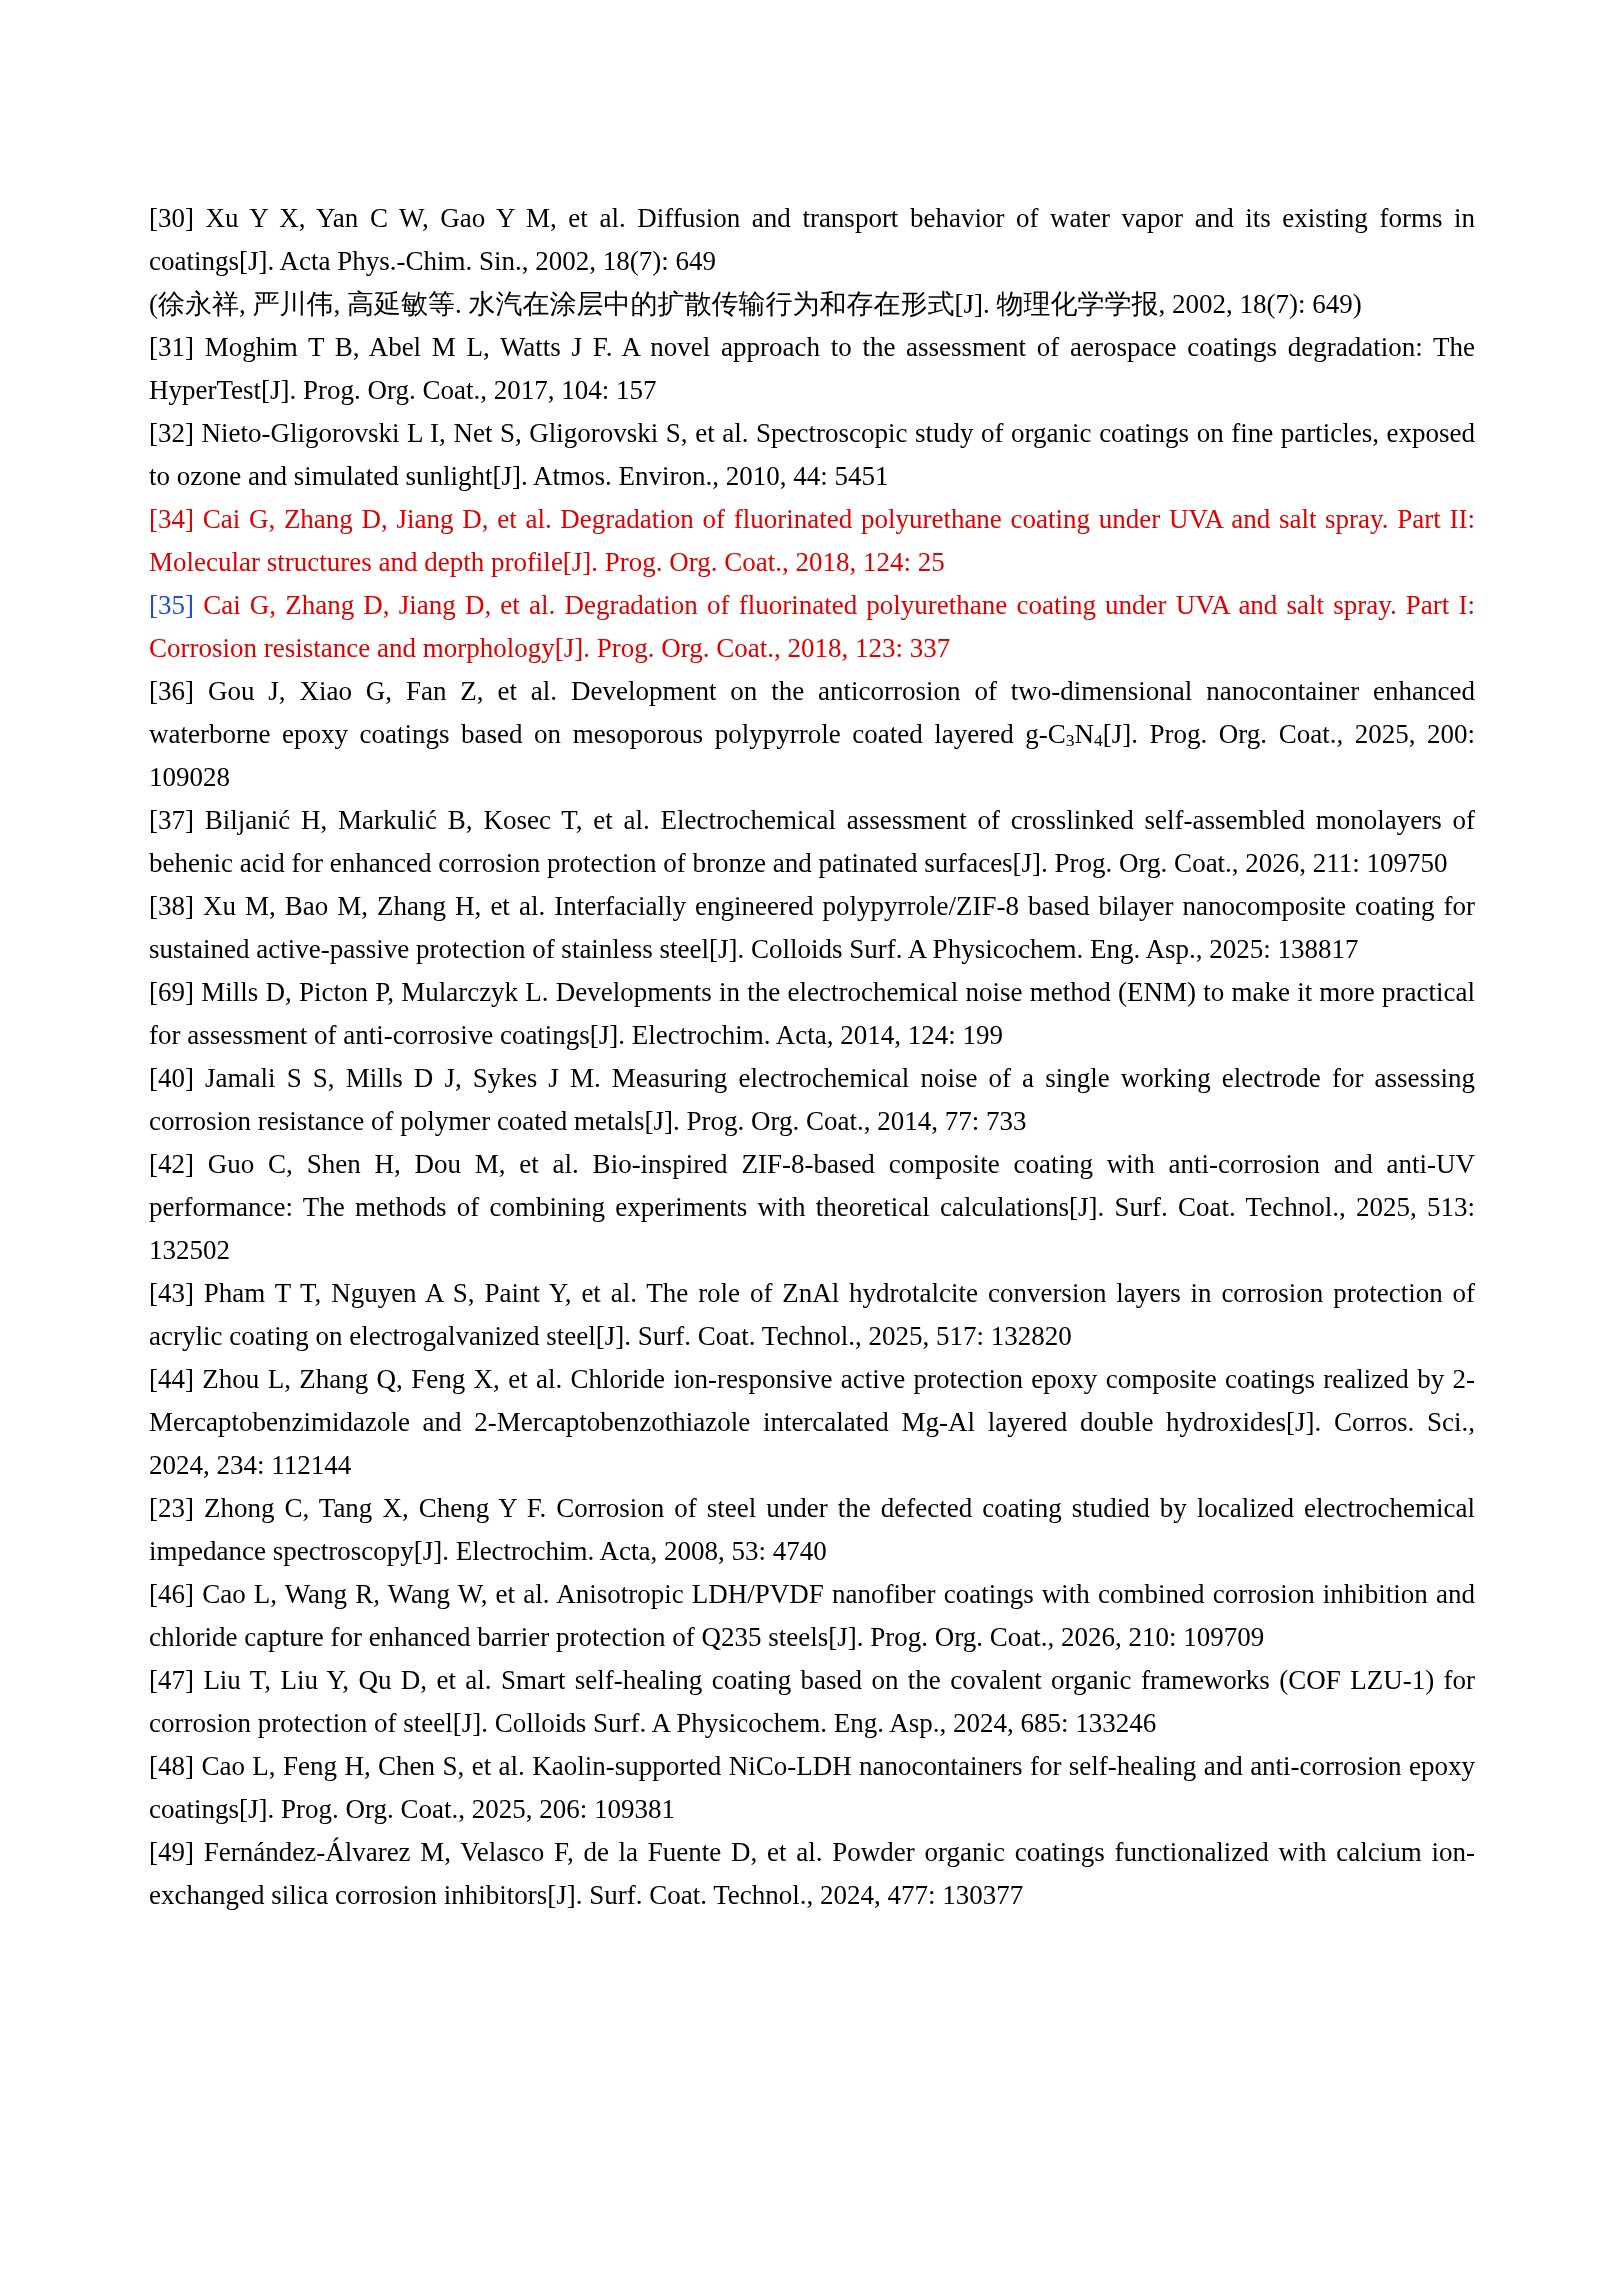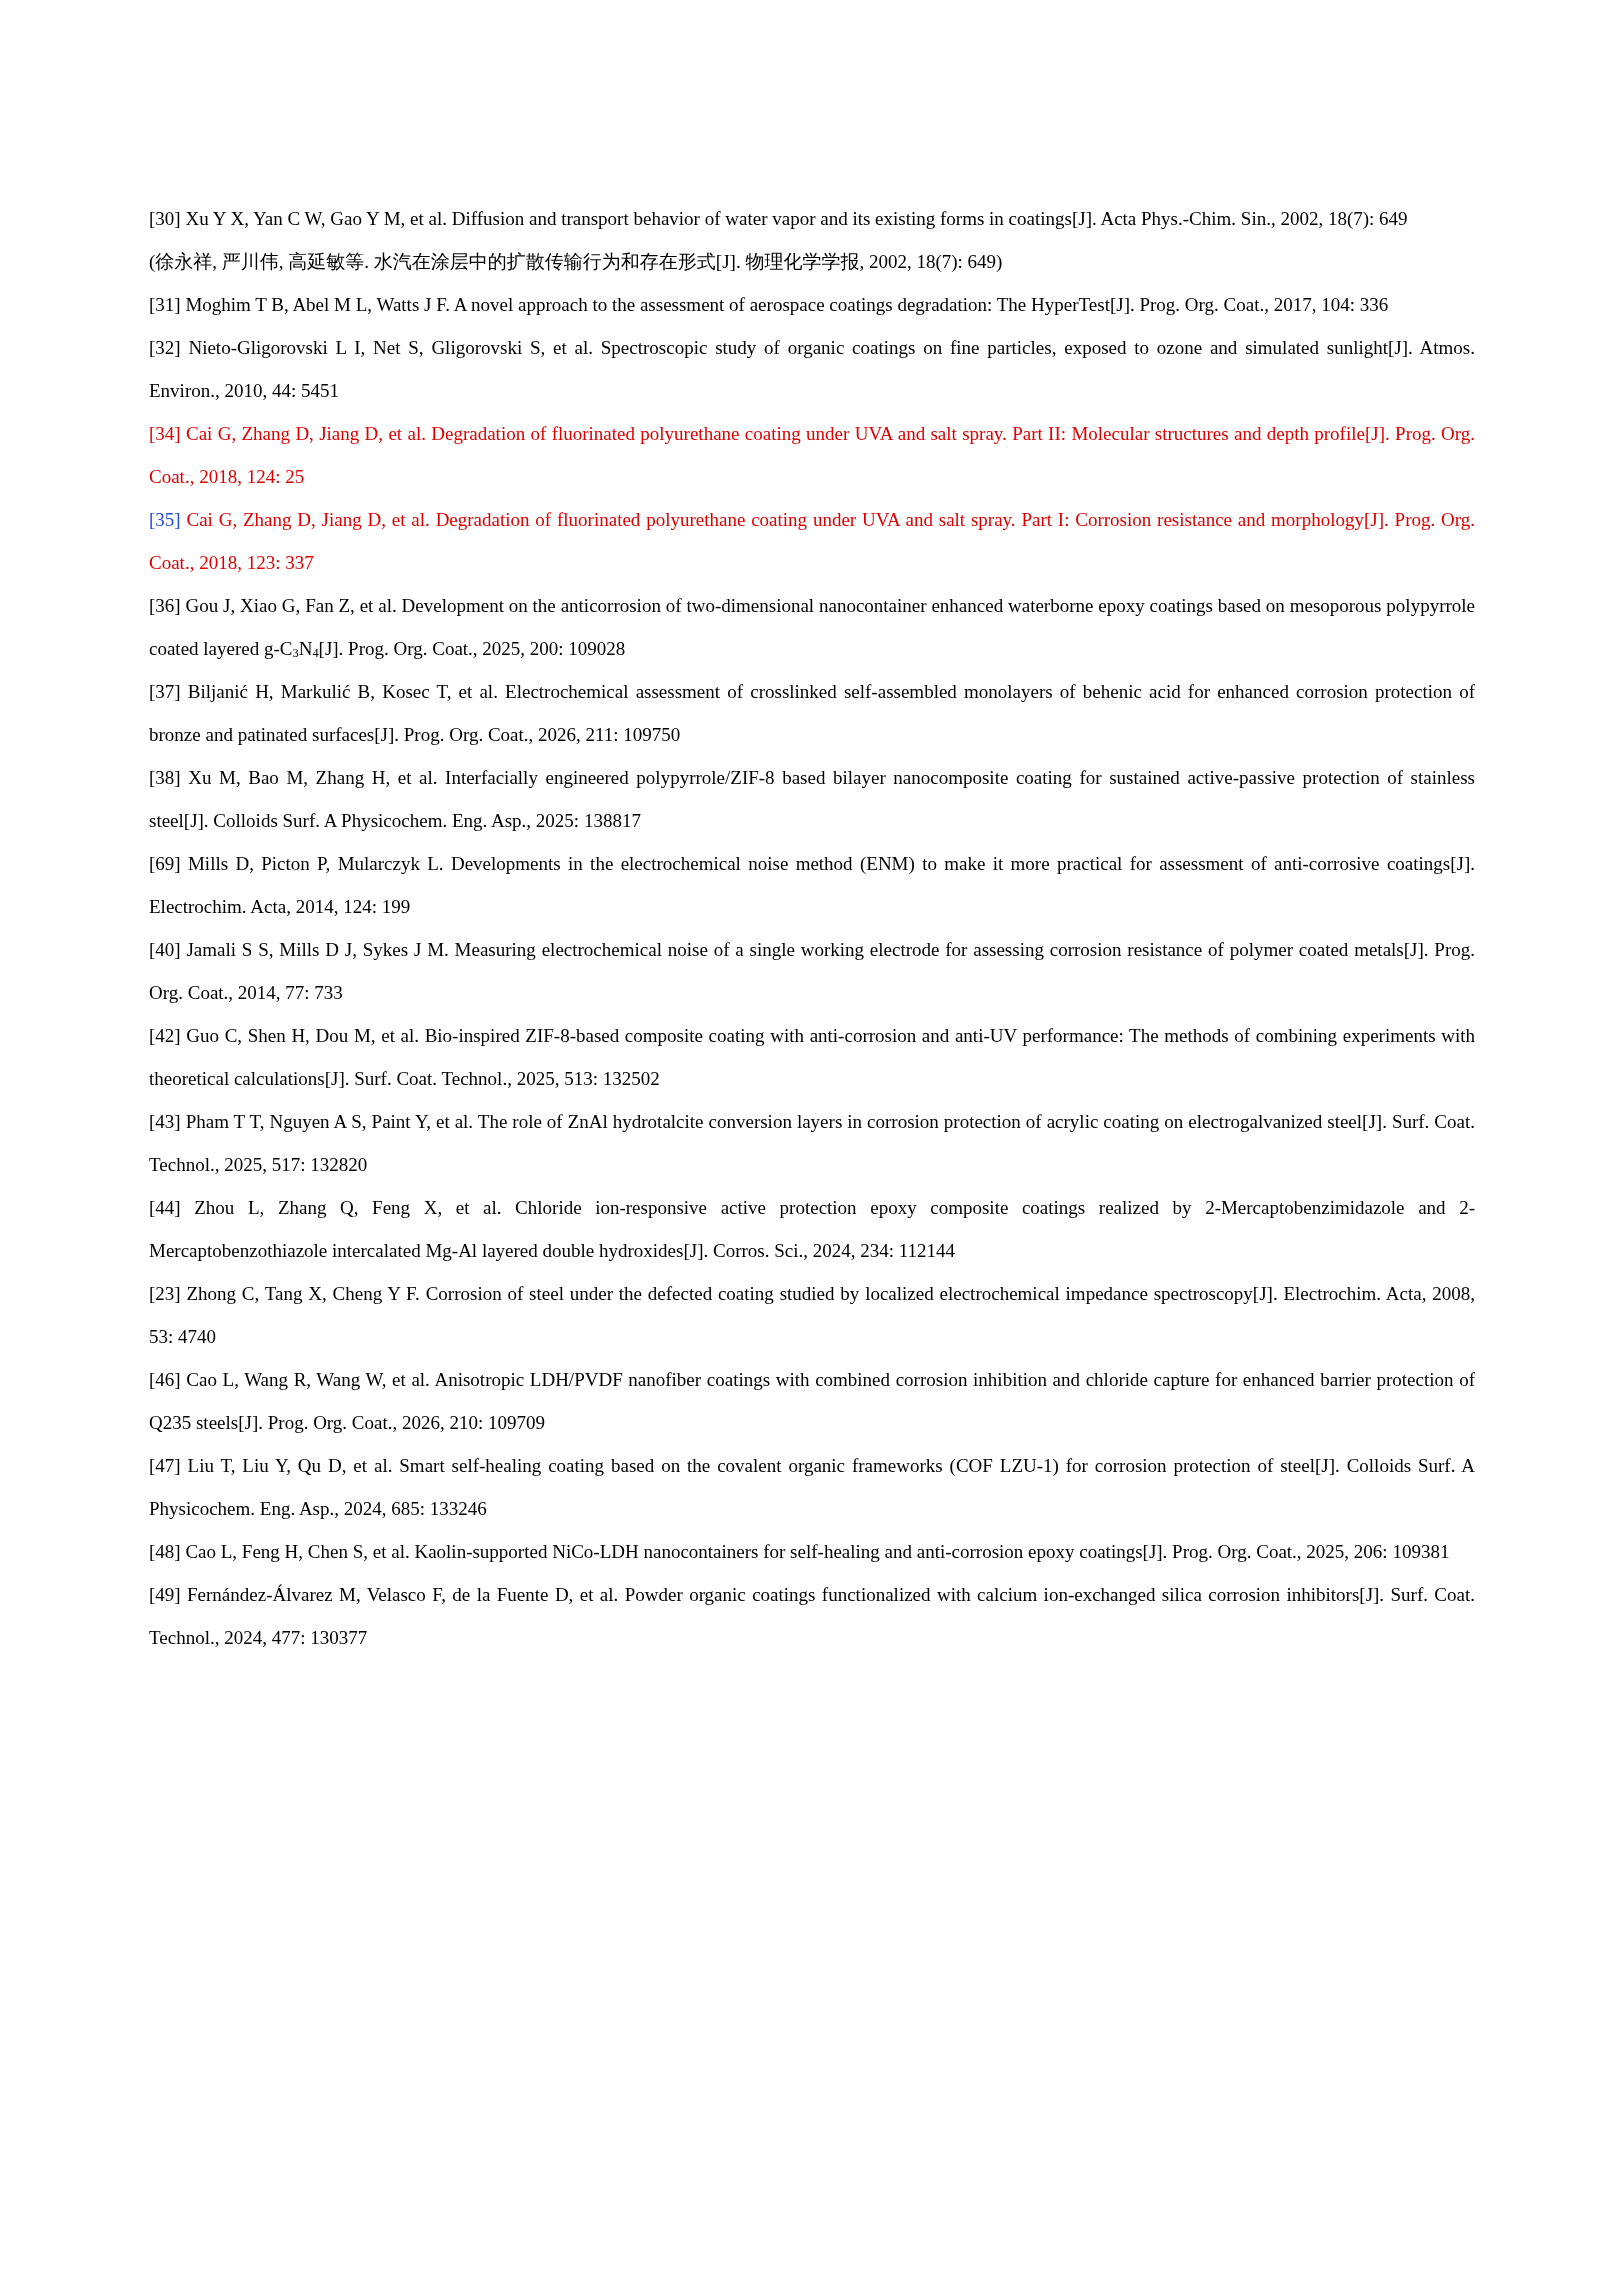--- a/index.html
+++ b/index.html
@@ -8,21 +8,21 @@
     background: #ffffff;
   }
   .page {
     position: relative;
     width: 1621px;
     height: 2293px;
     background: #ffffff;
     box-sizing: border-box;
     padding: 197px 146px 0 149px;
     font-family: "Liberation Serif", "DejaVu Serif", serif;
-    font-size: 19px;
+    font-size: 27px;
     line-height: 43px;
     color: #000000;
     overflow: hidden;
   }
   .reference {
     margin: 0;
     padding: 0;
     text-align: justify;
   }
   .reference.red { color: var(--highlight, #e00000); }
@@ -33,21 +33,21 @@
     line-height: 0;
     vertical-align: -0.18em;
   }
 </style>
 </head>
 <body>
 
 <div class="page">
   <div>
       <p class="reference"><span class="ref-num">[30]</span><span> Xu Y X, Yan C W, Gao Y M, et al. Diffusion and transport behavior of water vapor and its existing forms in coatings[J]. Acta Phys.-Chim. Sin., 2002, 18(7): 649</span><br><span>(徐永祥, 严川伟, 高延敏等. 水汽在涂层中的扩散传输行为和存在形式[J]. 物理化学学报, 2002, 18(7): 649)</span></p>
-      <p class="reference"><span class="ref-num">[31]</span><span> Moghim T B, Abel M L, Watts J F. A novel approach to the assessment of aerospace coatings degradation: The HyperTest[J]. Prog. Org. Coat., 2017, 104: 336</span></p>
+      <p class="reference"><span class="ref-num">[31]</span><span> Moghim T B, Abel M L, Watts J F. A novel approach to the assessment of aerospace coatings degradation: The HyperTest[J]. Prog. Org. Coat., 2017, 104: 157</span></p>
       <p class="reference"><span class="ref-num">[32]</span><span> Nieto-Gligorovski L I, Net S, Gligorovski S, et al. Spectroscopic study of organic coatings on fine particles, exposed to ozone and simulated sunlight[J]. Atmos. Environ., 2010, 44: 5451</span></p>
       <p class="reference red"><span class="ref-num">[34]</span><span> Cai G, Zhang D, Jiang D, et al. Degradation of fluorinated polyurethane coating under UVA and salt spray. Part II: Molecular structures and depth profile[J]. Prog. Org. Coat., 2018, 124: 25</span></p>
       <p class="reference red"><span class="ref-num black-num">[35]</span><span> Cai G, Zhang D, Jiang D, et al. Degradation of fluorinated polyurethane coating under UVA and salt spray. Part I: Corrosion resistance and morphology[J]. Prog. Org. Coat., 2018, 123: 337</span></p>
       <p class="reference"><span class="ref-num">[36]</span><span> Gou J, Xiao G, Fan Z, et al. Development on the anticorrosion of two-dimensional nanocontainer enhanced waterborne epoxy coatings based on mesoporous polypyrrole coated layered g-C</span><sub>3</sub><span>N</span><sub>4</sub><span>[J]. Prog. Org. Coat., 2025, 200: 109028</span></p>
       <p class="reference"><span class="ref-num">[37]</span><span> Biljanić H, Markulić B, Kosec T, et al. Electrochemical assessment of crosslinked self-assembled monolayers of behenic acid for enhanced corrosion protection of bronze and patinated surfaces[J]. Prog. Org. Coat., 2026, 211: 109750</span></p>
       <p class="reference"><span class="ref-num">[38]</span><span> Xu M, Bao M, Zhang H, et al. Interfacially engineered polypyrrole/ZIF-8 based bilayer nanocomposite coating for sustained active-passive protection of stainless steel[J]. Colloids Surf. A Physicochem. Eng. Asp., 2025: 138817</span></p>
       <p class="reference"><span class="ref-num">[69]</span><span> Mills D, Picton P, Mularczyk L. Developments in the electrochemical noise method (ENM) to make it more practical for assessment of anti-corrosive coatings[J]. Electrochim. Acta, 2014, 124: 199</span></p>
       <p class="reference"><span class="ref-num">[40]</span><span> Jamali S S, Mills D J, Sykes J M. Measuring electrochemical noise of a single working electrode for assessing corrosion resistance of polymer coated metals[J]. Prog. Org. Coat., 2014, 77: 733</span></p>
       <p class="reference"><span class="ref-num">[42]</span><span> Guo C, Shen H, Dou M, et al. Bio-inspired ZIF-8-based composite coating with anti-corrosion and anti-UV performance: The methods of combining experiments with theoretical calculations[J]. Surf. Coat. Technol., 2025, 513: 132502</span></p>
       <p class="reference"><span class="ref-num">[43]</span><span> Pham T T, Nguyen A S, Paint Y, et al. The role of ZnAl hydrotalcite conversion layers in corrosion protection of acrylic coating on electrogalvanized steel[J]. Surf. Coat. Technol., 2025, 517: 132820</span></p>

